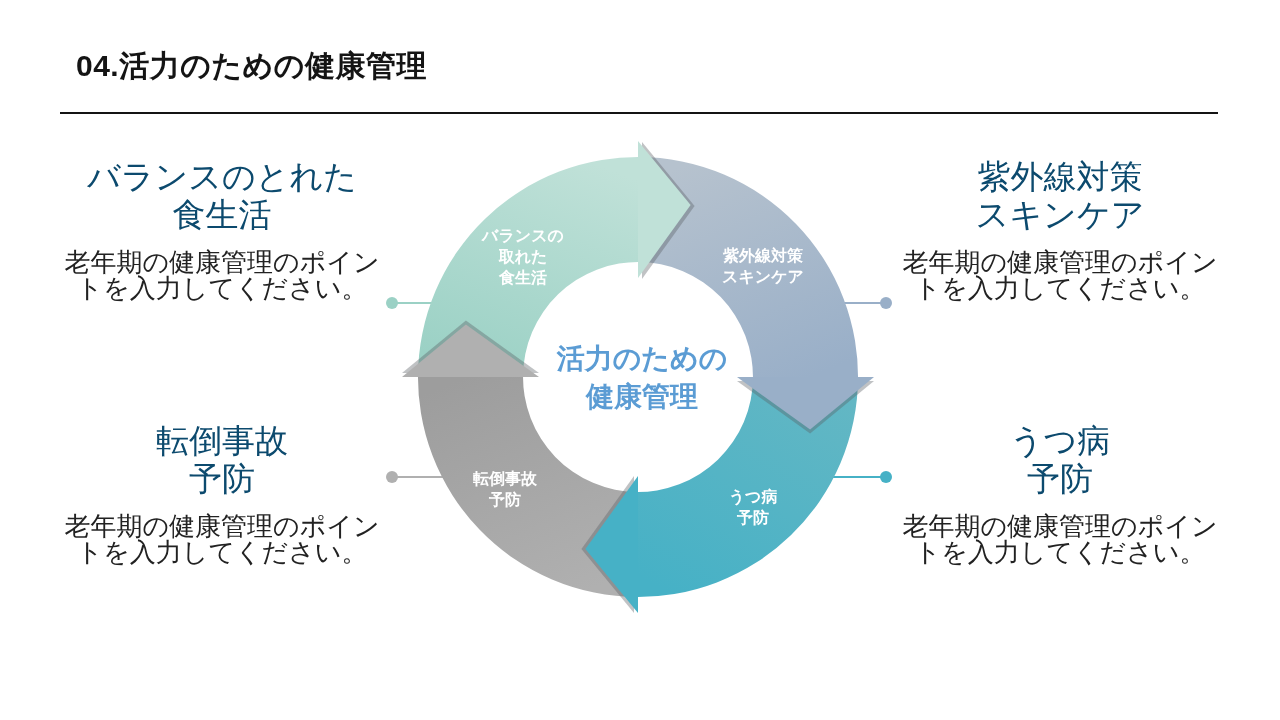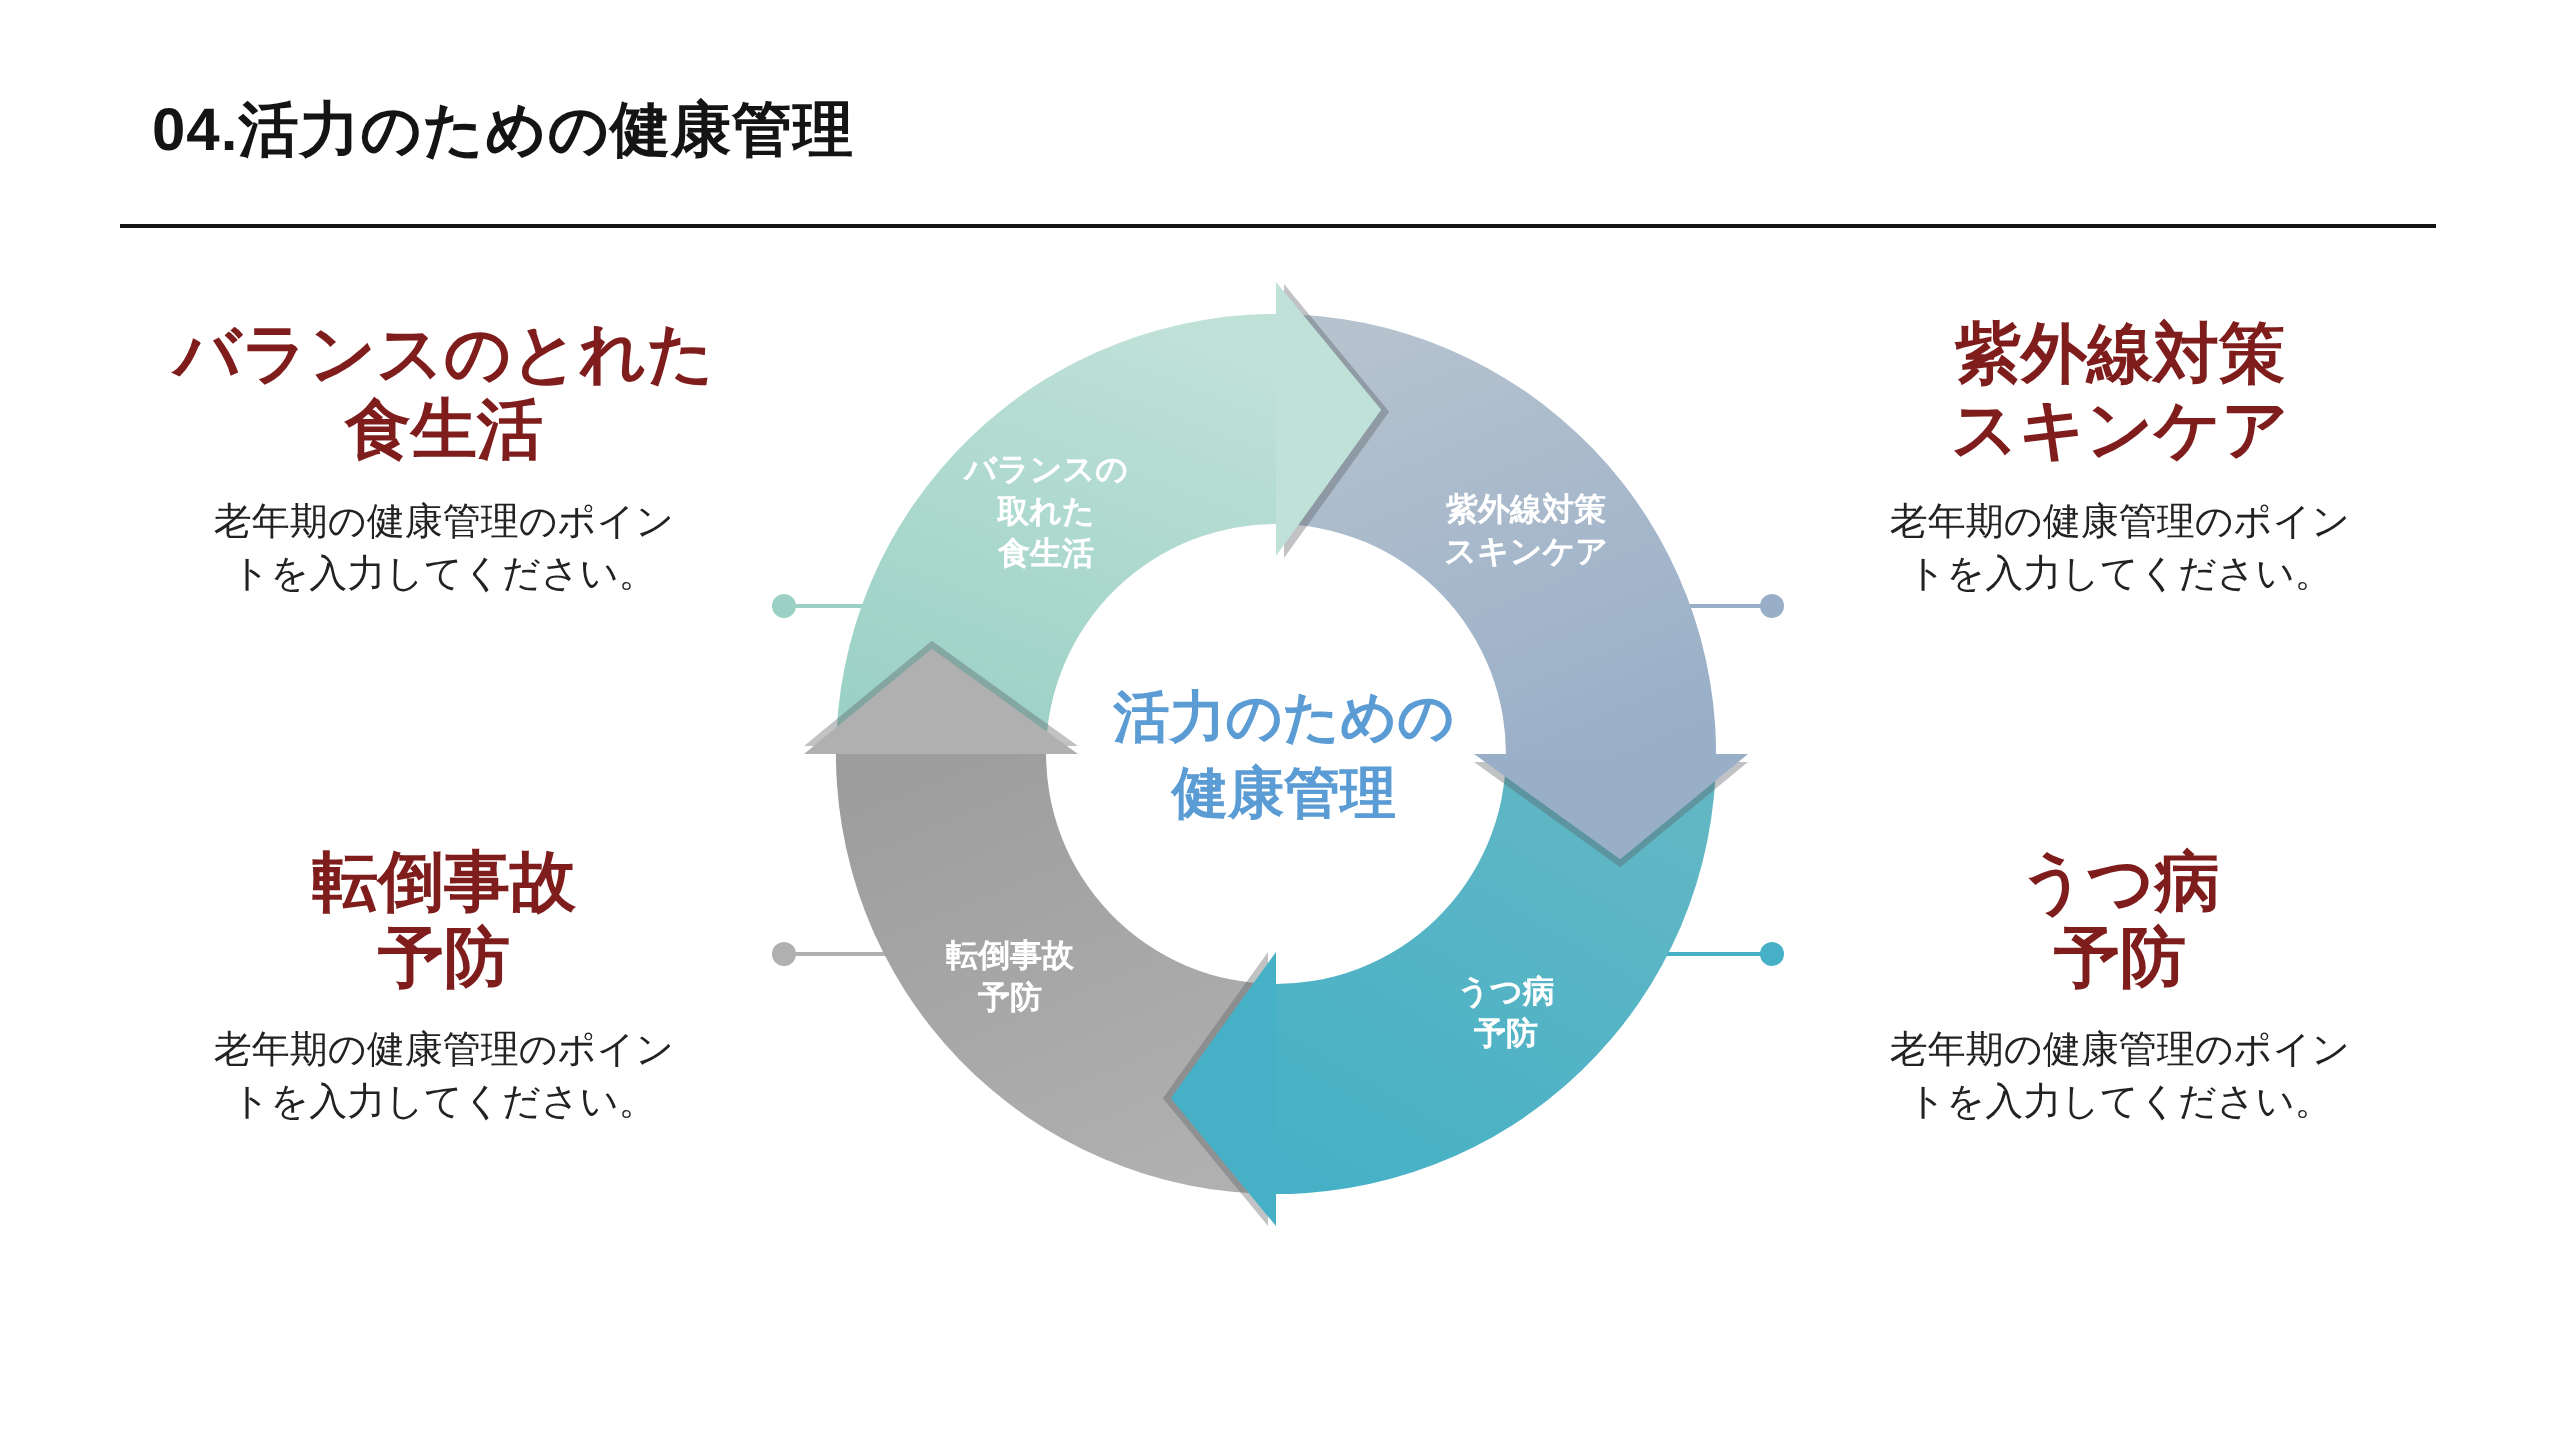--- a/index.html
+++ b/index.html
@@ -42,25 +42,25 @@
     color:#5b9cd4; white-space:pre-line;
   }
 
   
   .callout { position:absolute; width:364px; text-align:center; }
   .callout.tl { left:40px;  top:158px; }
   .callout.tr { left:878px; top:158px; }
   .callout.bl { left:40px;  top:422px; }
   .callout.br { left:878px; top:422px; }
   .callout h2 {
-    margin:0; font-size:33px; line-height:38px; font-weight:700;
-    color:#7f1d1d; white-space:pre-line;
+    margin:0; font-size:33px; line-height:38px; font-weight:400;
+    color:#0c4a6e; white-space:pre-line;
   }
   .callout p {
-    margin:15px 0 0; font-size:19px; line-height:26px;
+    margin:15px 0 0; font-size:26px; line-height:26px;
     color:#222222; white-space:pre-line;
   }
 </style>
 </head>
 <body>
 
 <div class="slide">
 
   <header class="slide-header">
     <h1 class="slide-title">04.活力のための健康管理</h1>

